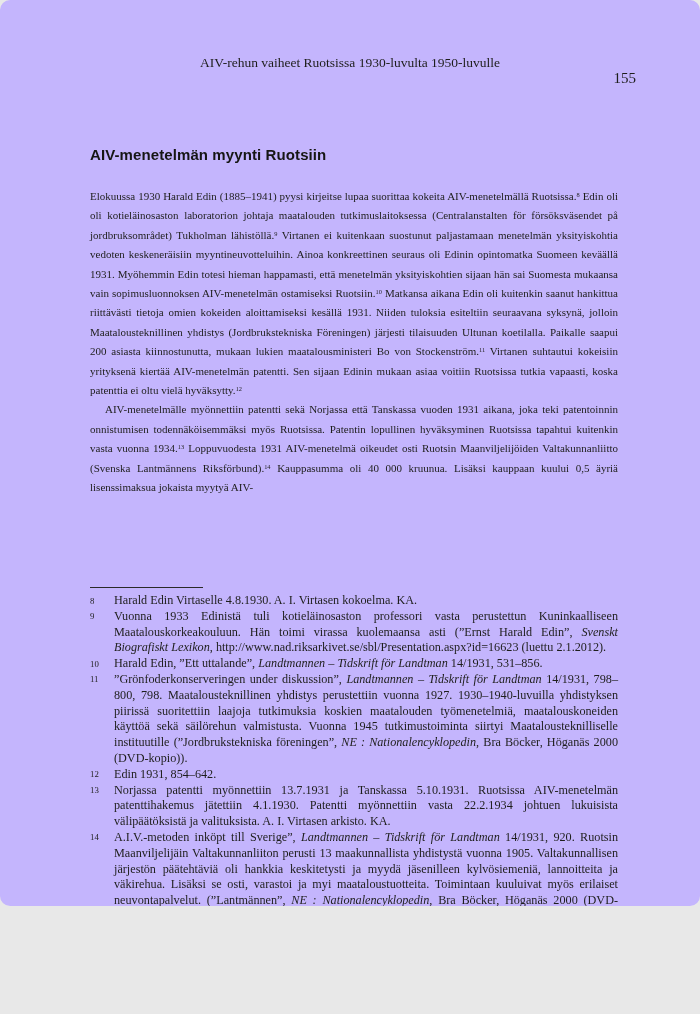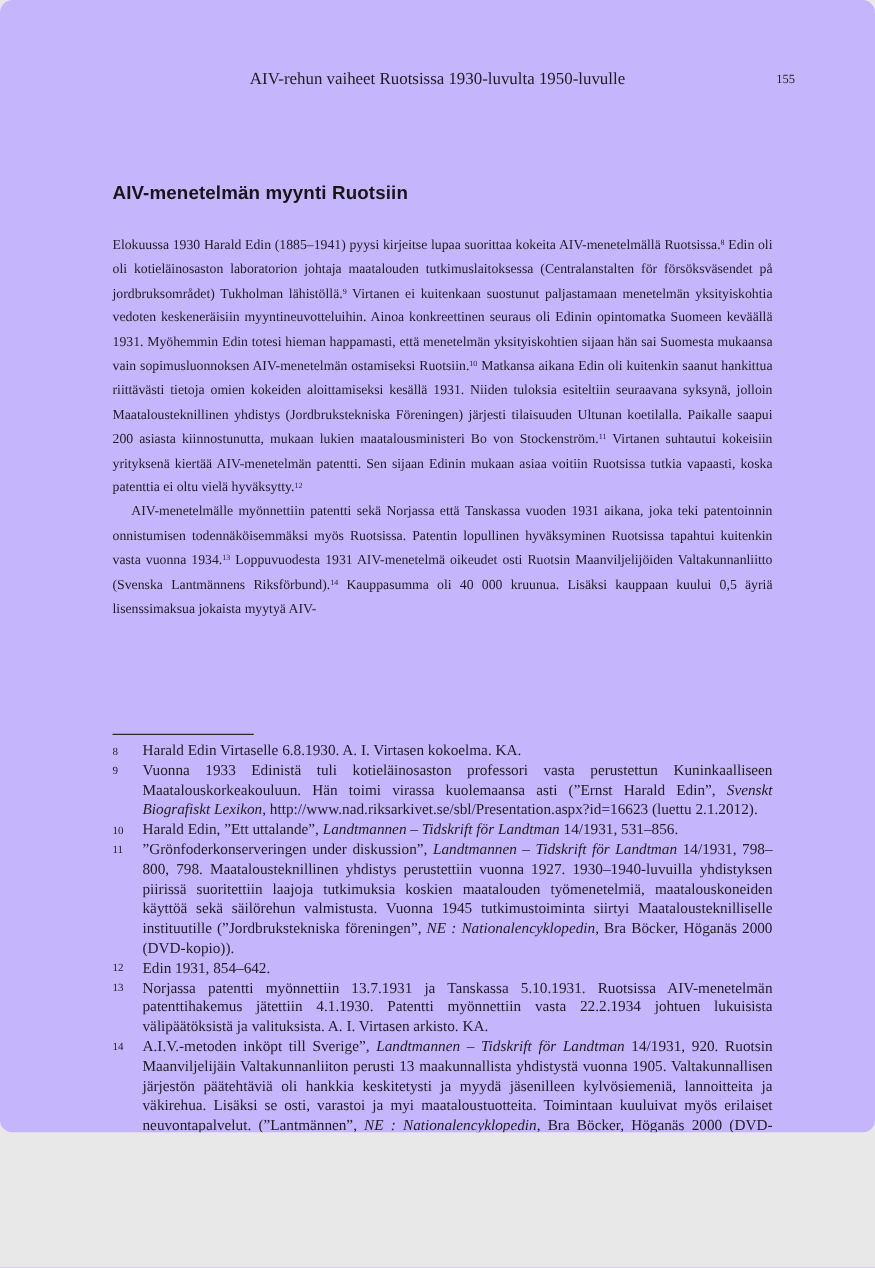--- a/index.html
+++ b/index.html
@@ -23,23 +23,23 @@
     font-size: 13.5px;
     line-height: 18px;
   }
   .running-header .rh-title {
     display: block;
     width: 100%;
     text-align: center;
   }
   .running-header .rh-pagenum {
     position: absolute;
-    top: 1px;
+    top: 15px;
     right: 64px;
-    font-size: 10px;
+    font-size: 15px;
   }
   .section-heading {
     position: absolute;
     top: 136px;
     left: 90px;
     width: 528px;
     font-family: "Liberation Sans", sans-serif;
     font-weight: bold;
     font-size: 15px;
     letter-spacing: 0.1px;
@@ -100,21 +100,21 @@
   <h1 class="section-heading">AIV-menetelmän myynti Ruotsiin</h1>
 
   <div class="body-text">
       <p><span>Elokuussa 1930 Harald Edin (1885–1941) pyysi kirjeitse lupaa suorittaa kokeita AIV-menetelmällä Ruotsissa.</span><span class="sup">8</span><span> Edin oli oli kotieläinosaston laboratorion johtaja maatalouden tutkimuslaitoksessa (Centralanstalten för försöksväsendet på jordbruksområdet) Tukholman lähistöllä.</span><span class="sup">9</span><span> Virtanen ei kuitenkaan suostunut paljastamaan menetelmän yksityiskohtia vedoten keskeneräisiin myyntineuvotteluihin. Ainoa konkreettinen seuraus oli Edinin opintomatka Suomeen keväällä 1931. Myöhemmin Edin totesi hieman happamasti, että menetelmän yksityiskohtien sijaan hän sai Suomesta mukaansa vain sopimusluonnoksen AIV-menetelmän ostamiseksi Ruotsiin.</span><span class="sup">10</span><span> Matkansa aikana Edin oli kuitenkin saanut hankittua riittävästi tietoja omien kokeiden aloittamiseksi kesällä 1931. Niiden tuloksia esiteltiin seuraavana syksynä, jolloin Maatalousteknillinen yhdistys (Jordbrukstekniska Föreningen) järjesti tilaisuuden Ultunan koetilalla. Paikalle saapui 200 asiasta kiinnostunutta, mukaan lukien maatalousministeri Bo von Stockenström.</span><span class="sup">11</span><span> Virtanen suhtautui kokeisiin yrityksenä kiertää AIV-menetelmän patentti. Sen sijaan Edinin mukaan asiaa voitiin Ruotsissa tutkia vapaasti, koska patenttia ei oltu vielä hyväksytty.</span><span class="sup">12</span></p>
       <p class="indent"><span>AIV-menetelmälle myönnettiin patentti sekä Norjassa että Tanskassa vuoden 1931 aikana, joka teki patentoinnin onnistumisen todennäköisemmäksi myös Ruotsissa. Patentin lopullinen hyväksyminen Ruotsissa tapahtui kuitenkin vasta vuonna 1934.</span><span class="sup">13</span><span> Loppuvuodesta 1931 AIV-menetelmä oikeudet osti Ruotsin Maanviljelijöiden Valtakunnanliitto (Svenska Lantmännens Riksförbund).</span><span class="sup">14</span><span> Kauppasumma oli 40 000 kruunua. Lisäksi kauppaan kuului 0,5 äyriä lisenssimaksua jokaista myytyä AIV-</span></p>
     </div>
 
   <div class="footnote-rule"></div>
 
   <div class="footnotes">
-      <div class="fn-row"><span class="fn-num">8</span><span><span>Harald Edin Virtaselle 6.8.1930. A. I. Virtasen kokoelma. KA.</span></span></div>
+      <div class="fn-row"><span class="fn-num">8</span><span><span>Harald Edin Virtaselle 4.8.1930. A. I. Virtasen kokoelma. KA.</span></span></div>
       <div class="fn-row"><span class="fn-num">9</span><span><span>Vuonna 1933 Edinistä tuli kotieläinosaston professori vasta perustettun Kuninkaalliseen Maatalouskorkeakouluun. Hän toimi virassa kuolemaansa asti (”Ernst Harald Edin”, </span><span class="italic">Svenskt Biografiskt Lexikon</span><span>, http://www.nad.riksarkivet.se/sbl/Presentation.aspx?id=16623 (luettu 2.1.2012).</span></span></div>
       <div class="fn-row"><span class="fn-num">10</span><span><span>Harald Edin, ”Ett uttalande”, </span><span class="italic">Landtmannen – Tidskrift för Landtman</span><span> 14/1931, 531–856.</span></span></div>
       <div class="fn-row"><span class="fn-num">11</span><span><span>”Grönfoderkonserveringen under diskussion”, </span><span class="italic">Landtmannen – Tidskrift för Landtman</span><span> 14/1931, 798–800, 798. Maatalousteknillinen yhdistys perustettiin vuonna 1927. 1930–1940-luvuilla yhdistyksen piirissä suoritettiin laajoja tutkimuksia koskien maatalouden työmenetelmiä, maatalouskoneiden käyttöä sekä säilörehun valmistusta. Vuonna 1945 tutkimustoiminta siirtyi Maatalousteknilliselle instituutille (”Jordbrukstekniska föreningen”, </span><span class="italic">NE : Nationalencyklopedin</span><span>, Bra Böcker, Höganäs 2000 (DVD-kopio)).</span></span></div>
       <div class="fn-row"><span class="fn-num">12</span><span><span>Edin 1931, 854–642.</span></span></div>
       <div class="fn-row"><span class="fn-num">13</span><span><span>Norjassa patentti myönnettiin 13.7.1931 ja Tanskassa 5.10.1931. Ruotsissa AIV-menetelmän patenttihakemus jätettiin 4.1.1930. Patentti myönnettiin vasta 22.2.1934 johtuen lukuisista välipäätöksistä ja valituksista. A. I. Virtasen arkisto. KA.</span></span></div>
       <div class="fn-row"><span class="fn-num">14</span><span><span>A.I.V.-metoden inköpt till Sverige”, </span><span class="italic">Landtmannen – Tidskrift för Landtman</span><span> 14/1931, 920. Ruotsin Maanviljelijäin Valtakunnanliiton perusti 13 maakunnallista yhdistystä vuonna 1905. Valtakunnallisen järjestön päätehtäviä oli hankkia keskitetysti ja myydä jäsenilleen kylvösiemeniä, lannoitteita ja väkirehua. Lisäksi se osti, varastoi ja myi maataloustuotteita. Toimintaan kuuluivat myös erilaiset neuvontapalvelut. (”Lantmännen”, </span><span class="italic">NE : Nationalencyklopedin</span><span>, Bra Böcker, Höganäs 2000 (DVD-kopio)).</span></span></div>
     </div>
 
 </div>
 

